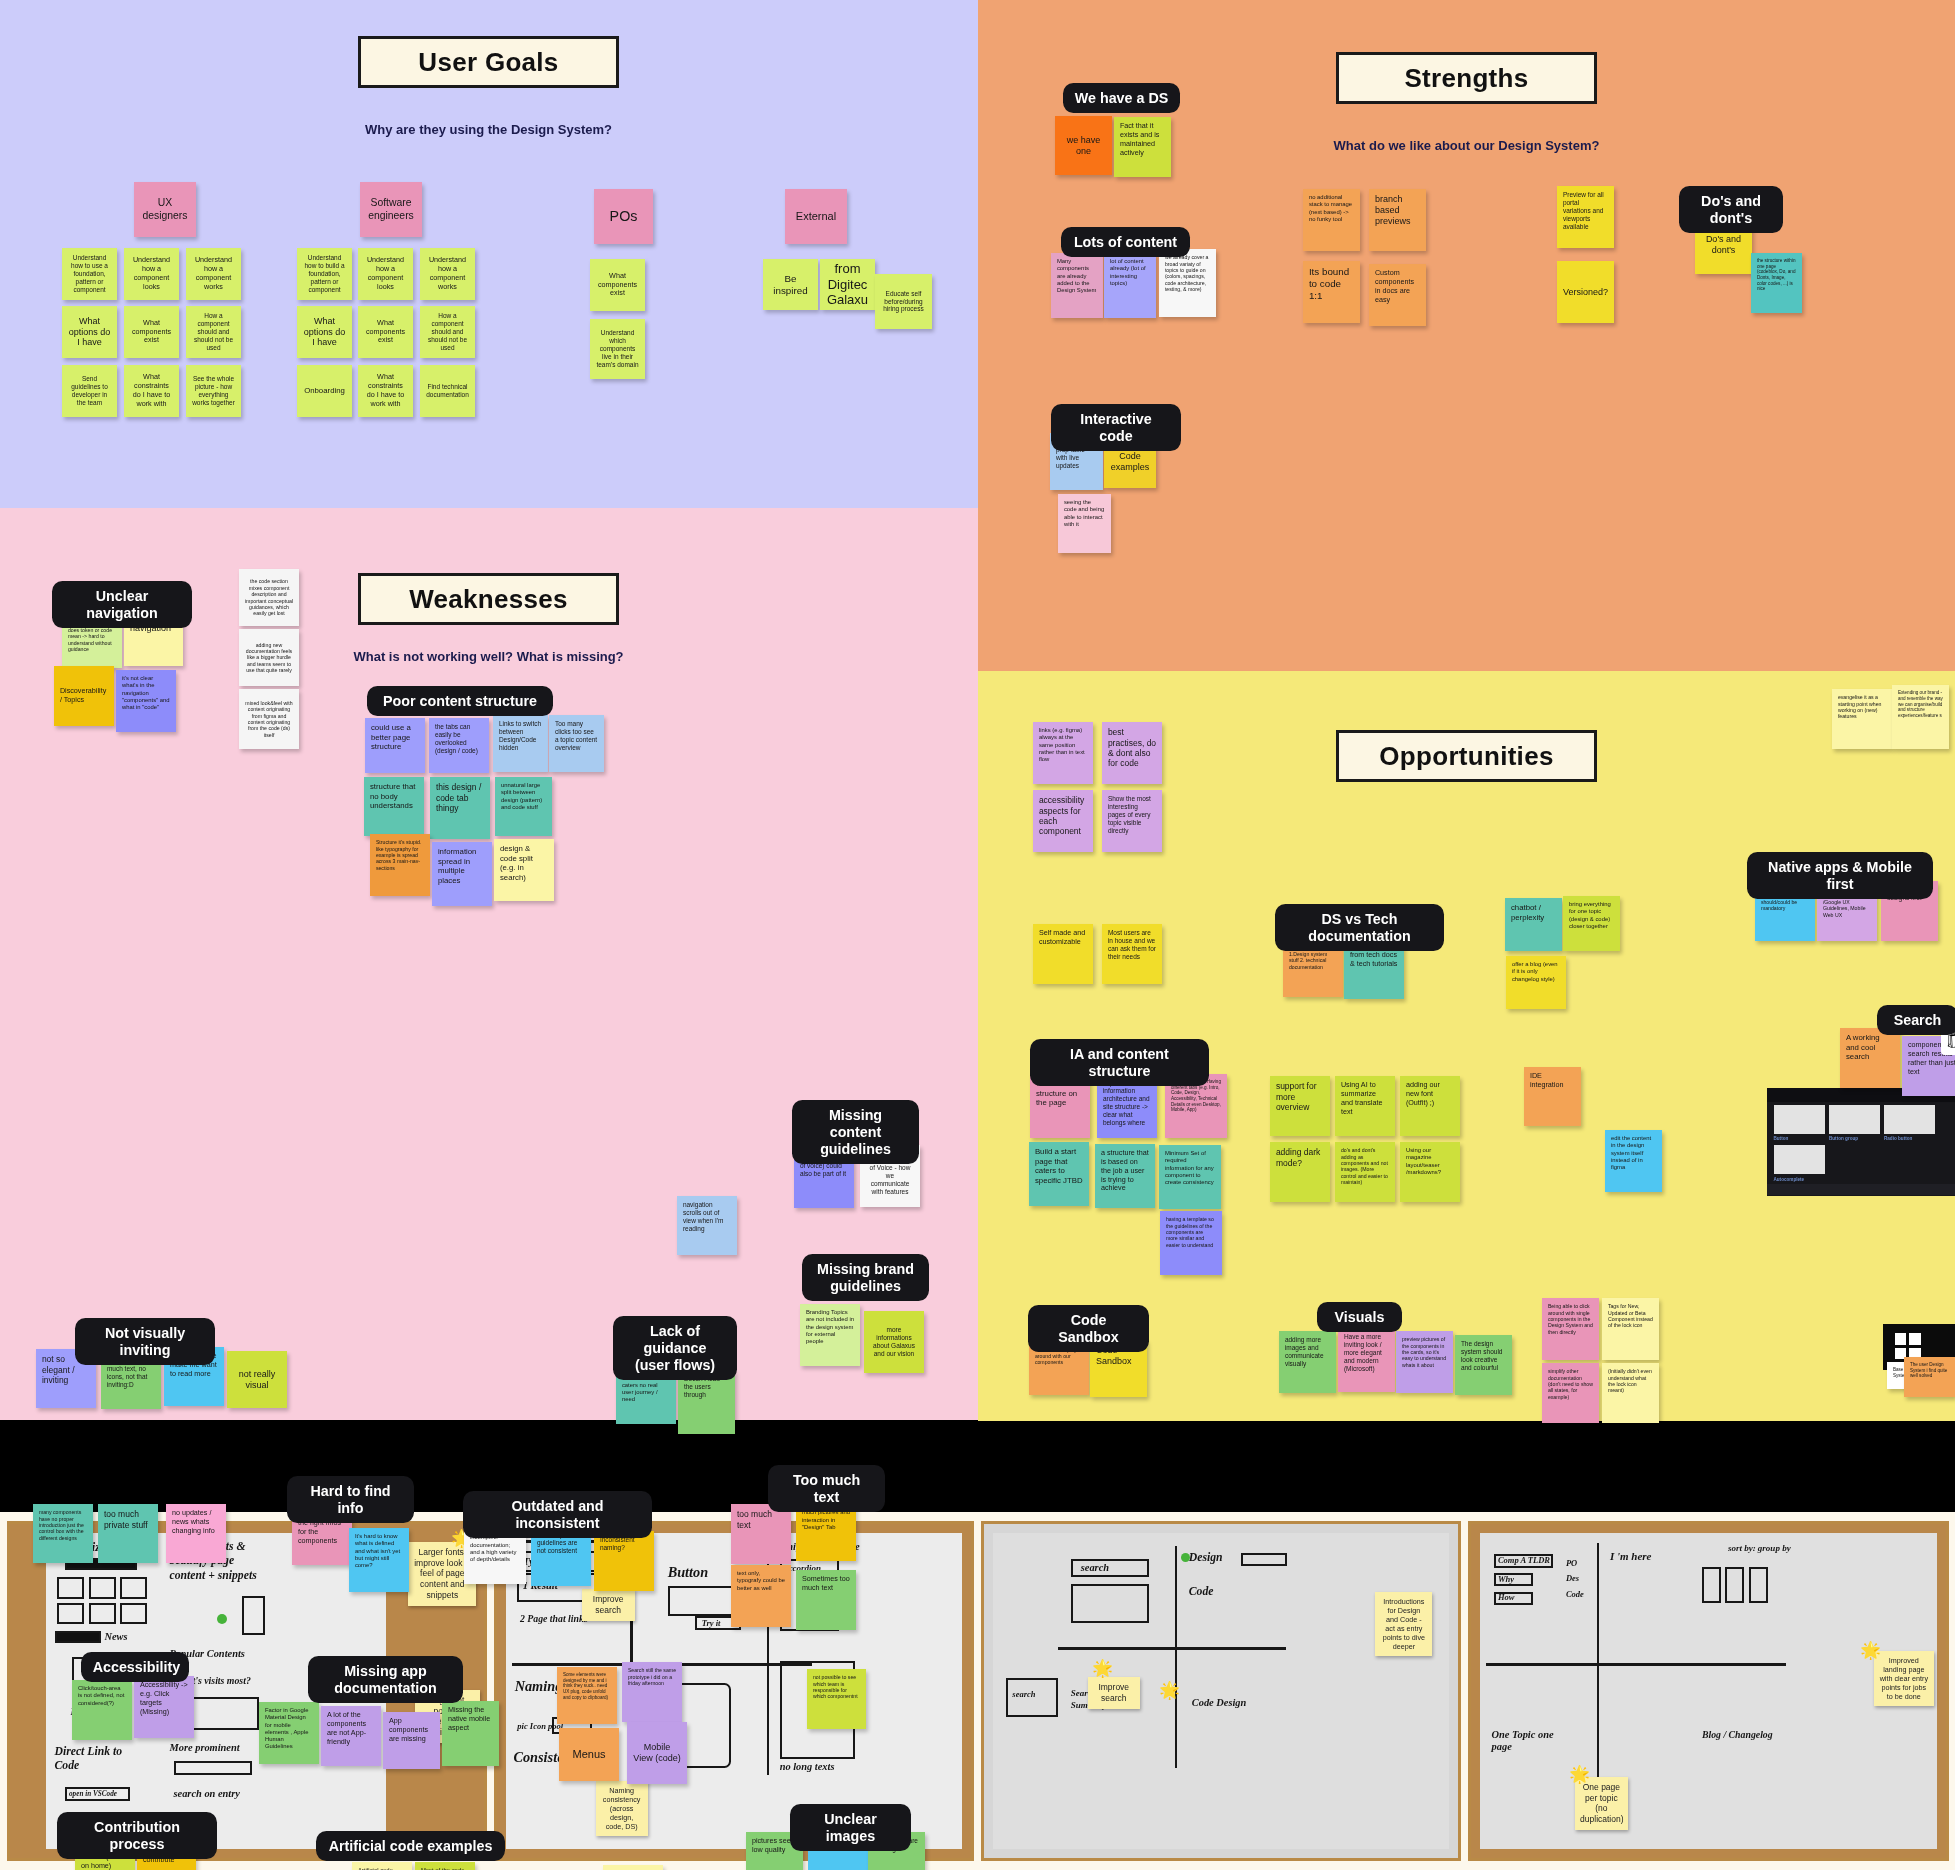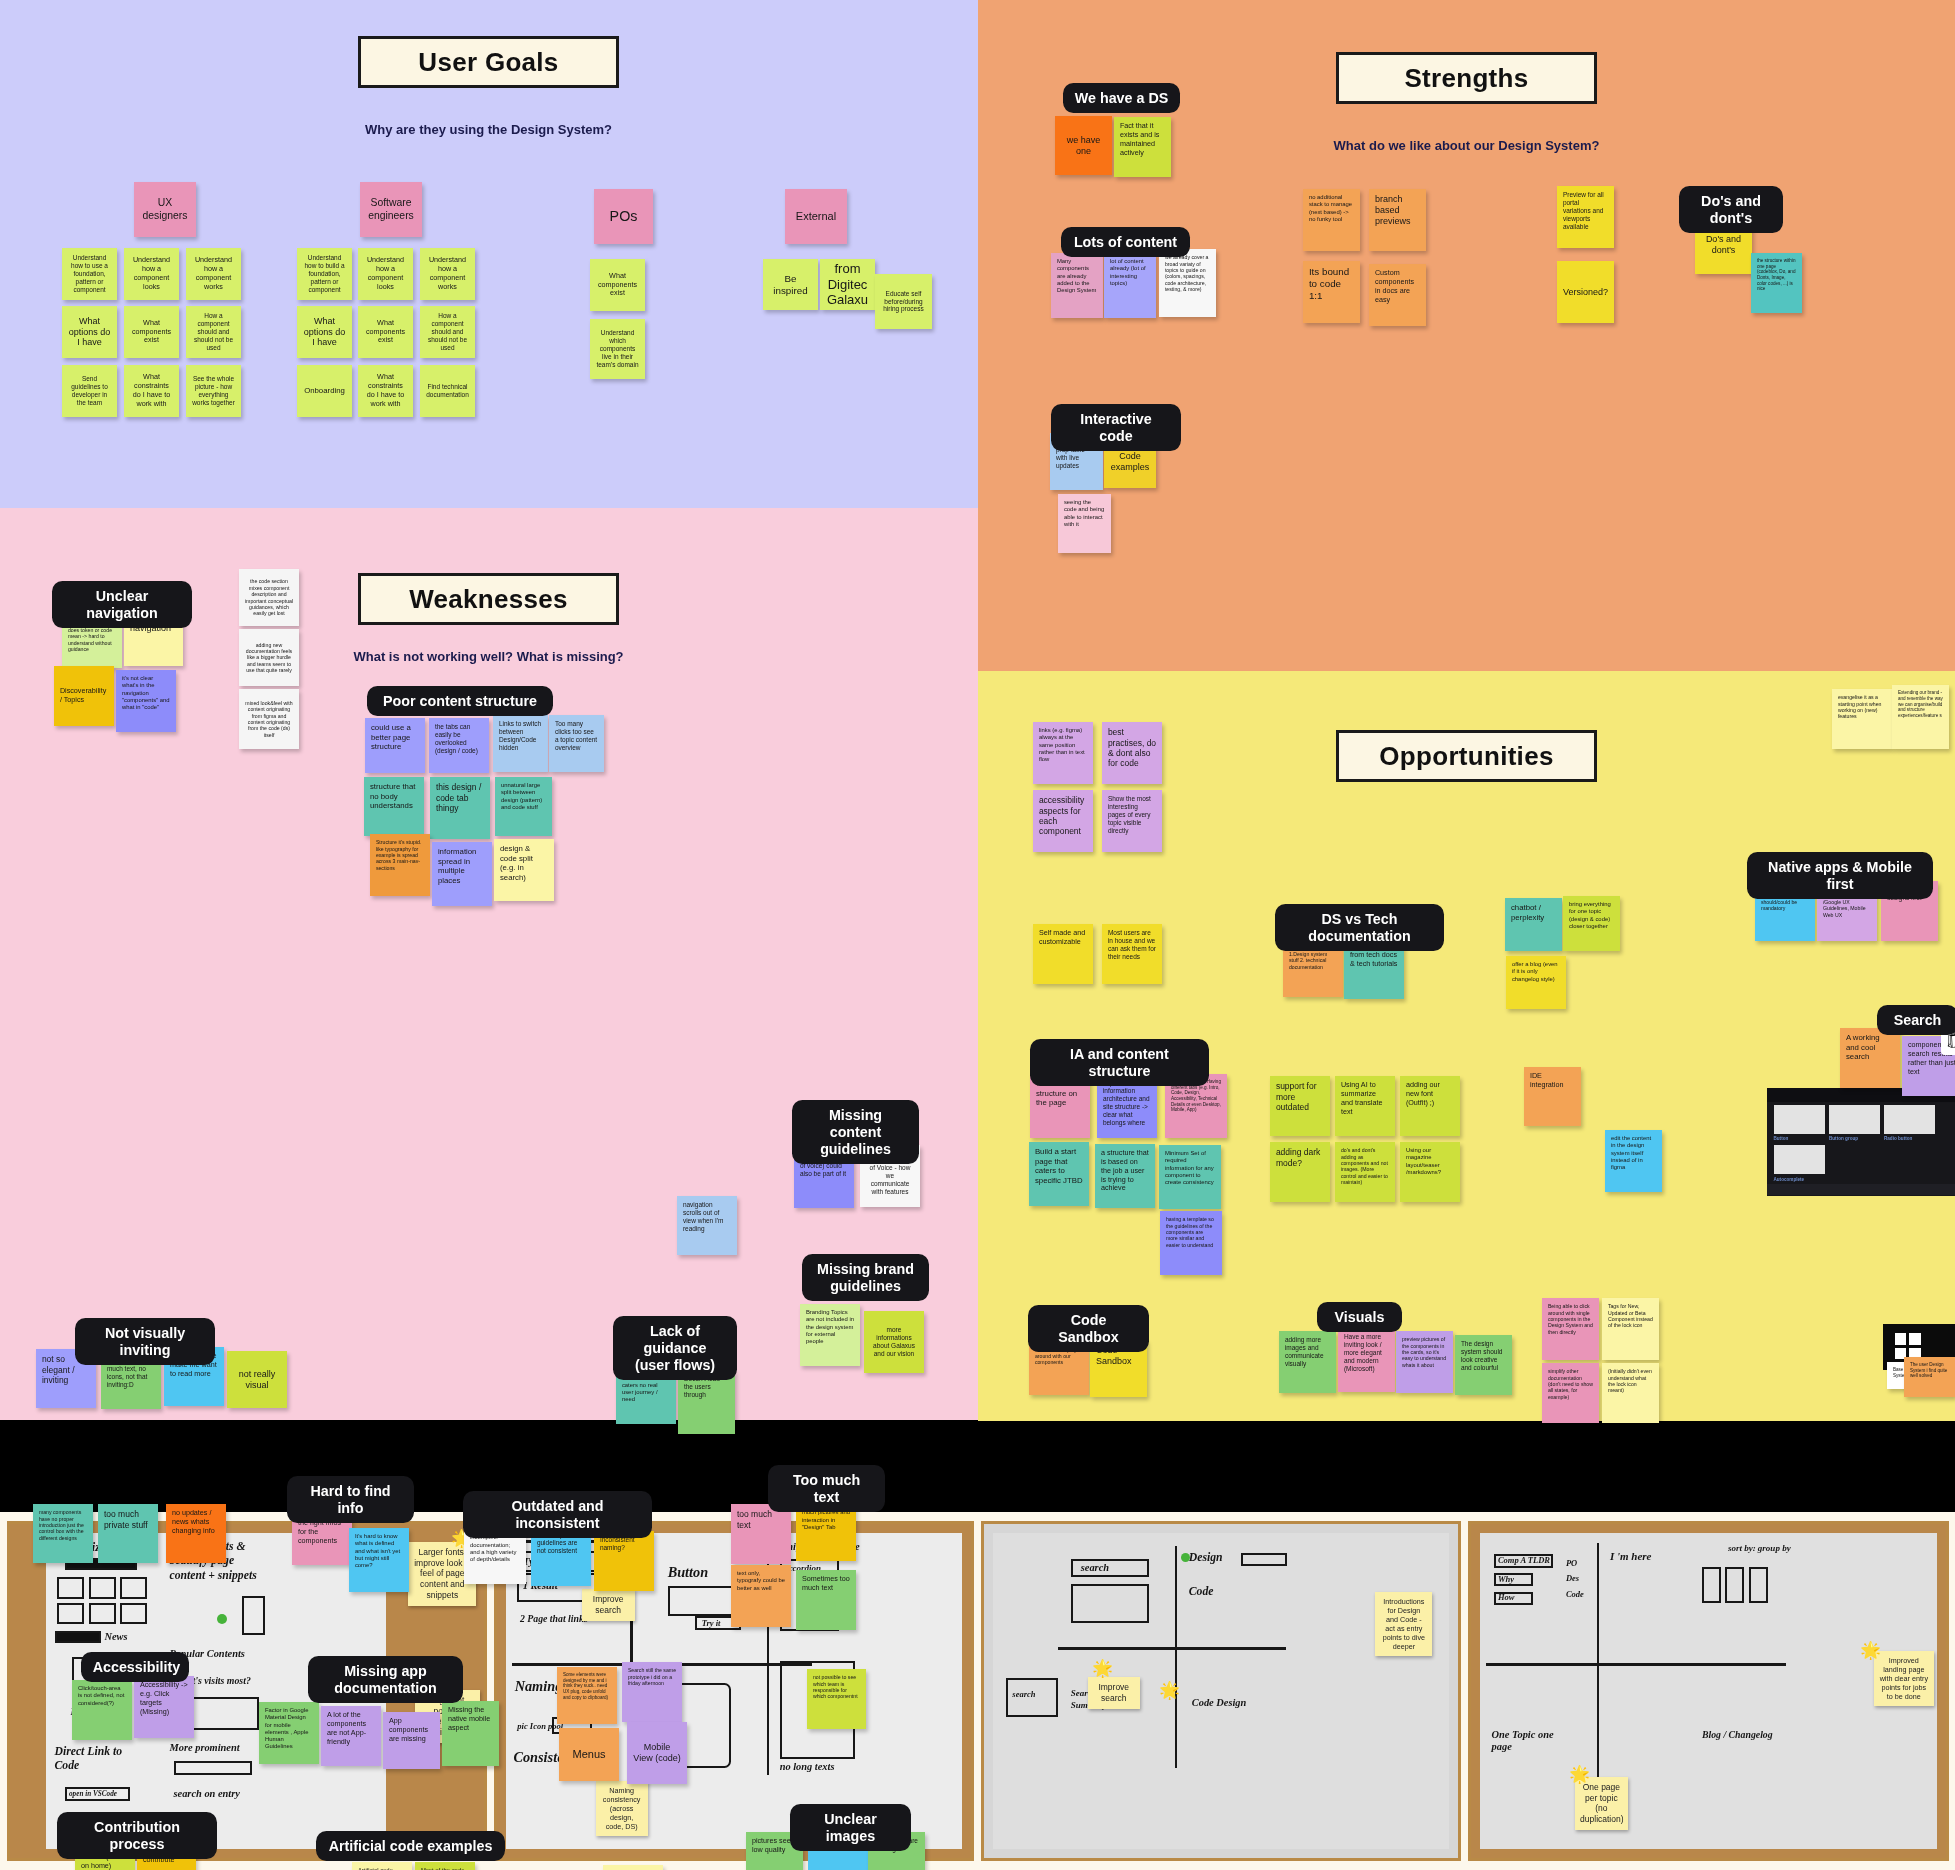--- a/index.html
+++ b/index.html
@@ -185,21 +185,21 @@
     <div class="note tl" style="left:678px;top:862px;width:57px;height:64px;background:#85cf72;font-size:6.5px;">Doesn't lead the users through</div>
 
     <div class="chip" style="left:75px;top:810px;width:140px;">Not visually inviting</div>
     <div class="note tl" style="left:36px;top:841px;width:60px;height:59px;background:#9e9efc;font-size:8.5px;">not so elegant / inviting</div>
     <div class="note tl" style="left:101px;top:844px;width:60px;height:57px;background:#85cf72;font-size:6.5px;">Bit too dry, much text, no icons, not that inviting:D</div>
     <div class="note tl" style="left:164px;top:839px;width:60px;height:59px;background:#4fc6f2;font-size:7.2px;">It doesn't quite make me want to read more</div>
     <div class="note" style="left:227px;top:843px;width:60px;height:57px;background:#cde03c;font-size:9px;">not really visual</div>
 
     <div class="note tl" style="left:33px;top:996px;width:60px;height:59px;background:#5fc5b0;font-size:5.2px;">many components have no proper introduction just the control box with the different designs</div>
     <div class="note tl" style="left:98px;top:996px;width:60px;height:59px;background:#5fc5b0;font-size:8.5px;">too much private stuff</div>
-    <div class="note tl" style="left:166px;top:996px;width:60px;height:59px;background:#f97316;font-size:7.2px;">no updates / news whats changing info</div>
+    <div class="note tl" style="left:166px;top:996px;width:60px;height:59px;background:#f9a8d4;font-size:7.2px;">no updates / news whats changing info</div>
 
     <div class="chip" style="left:287px;top:968px;width:127px;">Hard to find info</div>
     <div class="note tl" style="left:292px;top:997px;width:60px;height:60px;background:#e995b8;font-size:7.2px;">it's hard to find the right infos for the components</div>
     <div class="note tl" style="left:349px;top:1020px;width:60px;height:64px;background:#4fc6f2;font-size:5.9px;">It's hard to know what is defined and what isn't yet but might still come?</div>
 
     <div class="chip" style="left:463px;top:983px;width:189px;">Outdated and inconsistent</div>
     <div class="note tl" style="left:464px;top:1014px;width:62px;height:62px;background:#f7f7f7;font-size:5.9px;">outdated and incomplete documentation; and a high variety of depth/details</div>
     <div class="note tl" style="left:531px;top:1018px;width:60px;height:60px;background:#4fc6f2;font-size:6.5px;">the component guidelines are not consistent</div>
     <div class="note tl" style="left:594px;top:1023px;width:60px;height:60px;background:#f0c209;font-size:6.5px;">Inconsistent naming?</div>
 
@@ -286,21 +286,21 @@
 
     <div class="chip" style="left:52px;top:368px;width:179px;">IA and content structure</div>
     <div class="note tl" style="left:52px;top:403px;width:60px;height:64px;background:#e995b8;font-size:7.8px;">Clearer structure on the page</div>
     <div class="note tl" style="left:119px;top:403px;width:60px;height:64px;background:#8d8cfa;font-size:6.5px;">improve information architecture and site structure -&gt; clear what belongs where</div>
     <div class="note tl" style="left:187px;top:403px;width:62px;height:64px;background:#e995b8;font-size:4.6px;">For components: Having different tabs (e.g. Intro, Code, Design, Accessibility, Technical Details or even Desktop, Mobile, App)</div>
     <div class="note tl" style="left:51px;top:471px;width:60px;height:64px;background:#5fc5b0;font-size:7.8px;">Build a start page that caters to specific JTBD</div>
     <div class="note tl" style="left:117px;top:473px;width:60px;height:64px;background:#5fc5b0;font-size:7.2px;">a structure that is based on the job a user is trying to achieve</div>
     <div class="note tl" style="left:181px;top:474px;width:62px;height:64px;background:#5fc5b0;font-size:5.9px;">Minimum Set of required information for any component to create consistency</div>
     <div class="note tl" style="left:182px;top:540px;width:62px;height:64px;background:#8d8cfa;font-size:5.2px;">having a template so the guidelines of the components are more similar and easier to understand</div>
 
-    <div class="note tl" style="left:292px;top:405px;width:60px;height:60px;background:#cde03c;font-size:8.5px;">support for more outdated</div>
+    <div class="note tl" style="left:292px;top:405px;width:60px;height:60px;background:#cde03c;font-size:8.5px;">support for more overview</div>
     <div class="note tl" style="left:357px;top:405px;width:60px;height:60px;background:#cde03c;font-size:7.2px;">Using AI to summarize and translate text</div>
     <div class="note tl" style="left:422px;top:405px;width:60px;height:60px;background:#cde03c;font-size:7.2px;">adding our new font (Outfit) ;)</div>
     <div class="note tl" style="left:292px;top:471px;width:60px;height:60px;background:#cde03c;font-size:8.5px;">adding dark mode?</div>
     <div class="note tl" style="left:357px;top:471px;width:60px;height:60px;background:#cde03c;font-size:5.2px;">do's and dont's adding as components and not images. (More control and easier to maintain)</div>
     <div class="note tl" style="left:422px;top:471px;width:60px;height:60px;background:#cde03c;font-size:5.9px;">Using our magazine layout/teaser /markdowns?</div>
 
     <div class="note tl" style="left:546px;top:396px;width:57px;height:59px;background:#f3a355;font-size:7.2px;">IDE integration</div>
     <div class="note tl" style="left:627px;top:459px;width:57px;height:62px;background:#4fc6f2;font-size:5.9px;">edit the content in the design system itself instead of in figma</div>
 
     <div class="chip" style="left:50px;top:634px;width:121px;">Code Sandbox</div>

